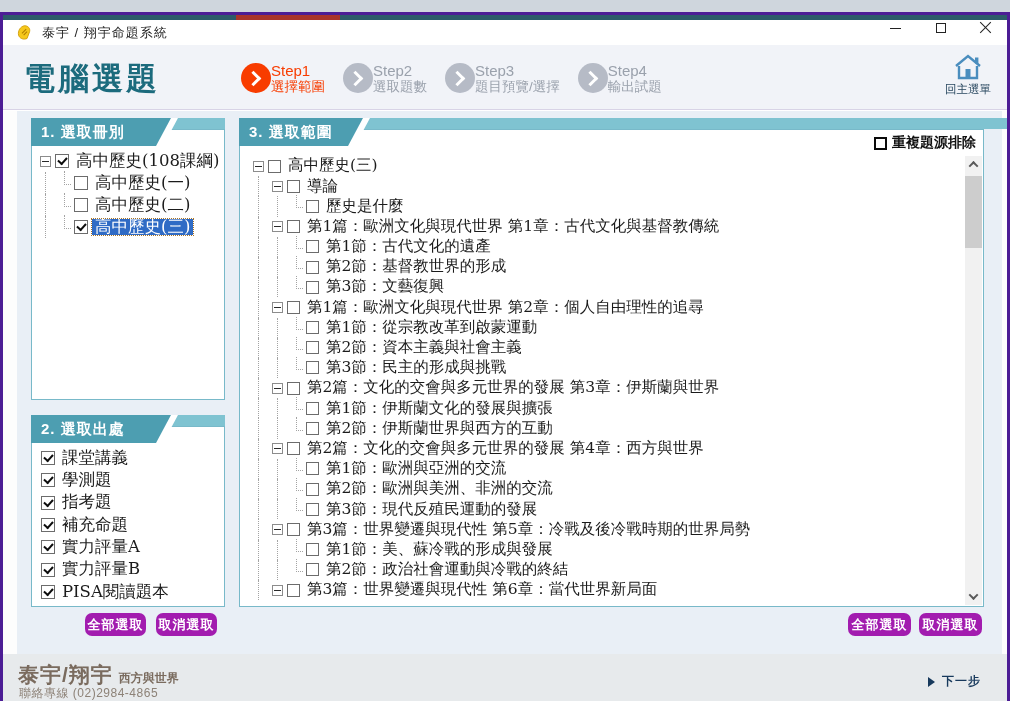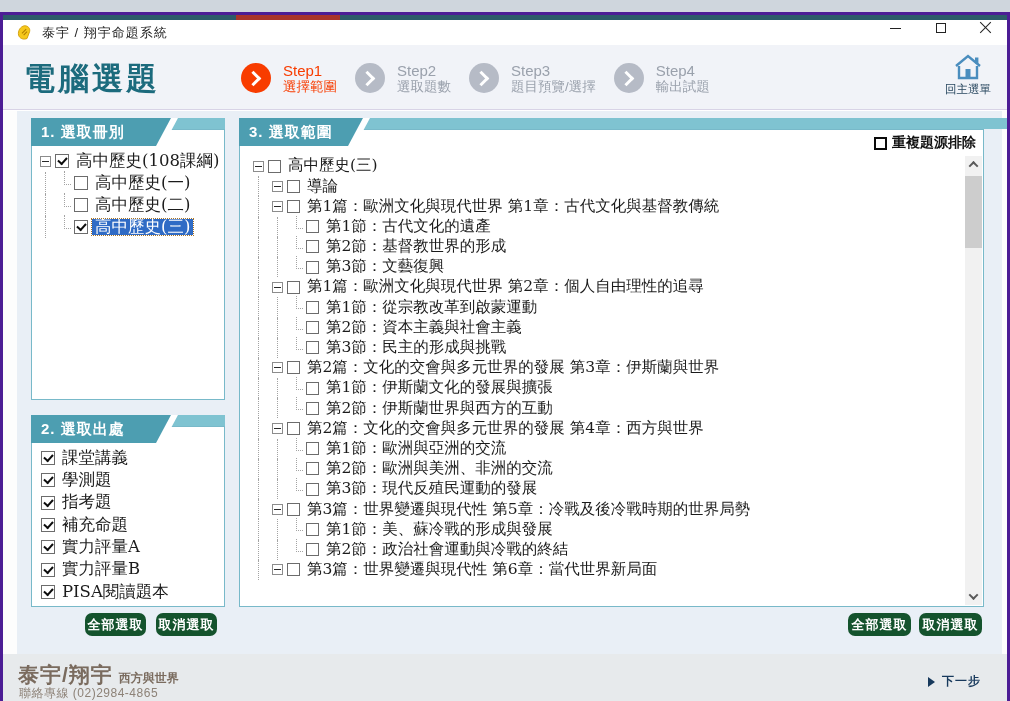--- a/index.html
+++ b/index.html
@@ -24,21 +24,21 @@
   .glyph-min{width:11px;height:0;border-top:1.6px solid #222;}
   .glyph-max{width:10px;height:10px;border:1.4px solid #222;background:#fff;}
   .glyph-close{position:relative;width:13px;height:13px;}
   .glyph-close::before,.glyph-close::after{content:"";position:absolute;left:-1px;top:5.5px;width:15px;height:0;border-top:1.6px solid #222;}
   .glyph-close::before{transform:rotate(45deg);} .glyph-close::after{transform:rotate(-45deg);}
 
   
   .header{position:absolute;top:30px;left:0;right:0;height:65px;background:#f1f3f8;border-bottom:1px solid #d8d3e6;}
   .page-title{position:absolute;left:21px;top:13px;font-size:31px;font-weight:bold;letter-spacing:3px;color:#1c6b7d;}
   .steps{position:absolute;left:238px;top:17px;display:flex;gap:18px;}
-  .step{display:flex;align-items:center;gap:12px;}
+  .step{display:flex;align-items:center;gap:0;}
   .step-circle{width:30px;height:30px;border-radius:50%;background:#b6bbc6;flex:none;}
   .step-circle::after{content:"";display:block;width:8px;height:8px;border-top:3px solid #fff;border-right:3px solid #fff;transform:rotate(45deg);margin:10px 0 0 7px;}
   .step.active .step-circle{background:#f83c00;}
   .step-l1{font-size:15px;color:#9aa1ac;line-height:17px;}
   .step-l2{font-size:13.5px;color:#9aa1ac;line-height:15px;}
   .step.active .step-l1,.step.active .step-l2{color:#f83c00;}
   .home-btn{position:absolute;right:10px;top:8px;width:58px;text-align:center;cursor:default;}
   .home-btn svg{display:block;margin:0 auto;}
   .home-label{font-size:11.5px;color:#28475f;margin-top:1px;}
 
@@ -104,21 +104,21 @@
   
   .sbar{position:absolute;top:26px;bottom:1px;right:1px;width:17px;background:#f1f1f1;}
   .sb-btn{position:absolute;left:0;width:17px;height:17px;background:#f1f1f1;display:flex;align-items:center;justify-content:center;}
   .sb-up{top:0;} .sb-dn{bottom:0;}
   .sb-chev{width:7px;height:7px;border-left:2px solid #5a5a5a;border-top:2px solid #5a5a5a;}
   .sb-up .sb-chev{transform:rotate(45deg) translate(1px,1px);}
   .sb-dn .sb-chev{transform:rotate(225deg) translate(1px,1px);}
   .sb-thumb{position:absolute;left:0;top:20px;width:17px;height:72px;background:#cdcdcd;}
 
   
-  .btn-green{position:absolute;height:23px;background:#14532d;color:#fff;font-size:13px;font-weight:bold;
+  .btn-green{position:absolute;height:23px;background:#a21caf;color:#fff;font-size:13px;font-weight:bold;
      letter-spacing:1px;border-radius:7px;display:flex;align-items:center;justify-content:center;cursor:default;}
   .p2-b1{left:82px;top:502px;width:61px;}
   .p2-b2{left:153px;top:502px;width:61px;}
   .p3-b1{left:845px;top:502px;width:63px;}
   .p3-b2{left:916px;top:502px;width:63px;}
 
   
   .footer{position:absolute;left:0;right:0;bottom:4px;height:52px;background:#e7eaec;}
   .brand{position:absolute;left:15px;top:7px;color:#7a6b5e;}
   .brand-main{font-size:21px;font-weight:bold;letter-spacing:1px;}
@@ -282,20 +282,27 @@
             <span class="tlabel">高中歷史(三)</span>
           </div>
           <div class="trow">
             <span class="guide"></span>
             <span class="expand"></span>
             <span class="cbx"></span>
             <span class="tlabel">導論</span>
           </div>
           <div class="trow">
             <span class="guide"></span>
+            <span class="guide"></span>
+            <span class="conn"></span>
+            <span class="cbx"></span>
+            <span class="tlabel">歷史是什麼</span>
+          </div>
+          <div class="trow">
+            <span class="guide"></span>
             <span class="expand"></span>
             <span class="cbx"></span>
             <span class="tlabel">第1篇：歐洲文化與現代世界 第1章：古代文化與基督教傳統</span>
           </div>
           <div class="trow">
             <span class="guide"></span>
             <span class="guide"></span>
             <span class="conn"></span>
             <span class="cbx"></span>
             <span class="tlabel">第1節：古代文化的遺產</span>

